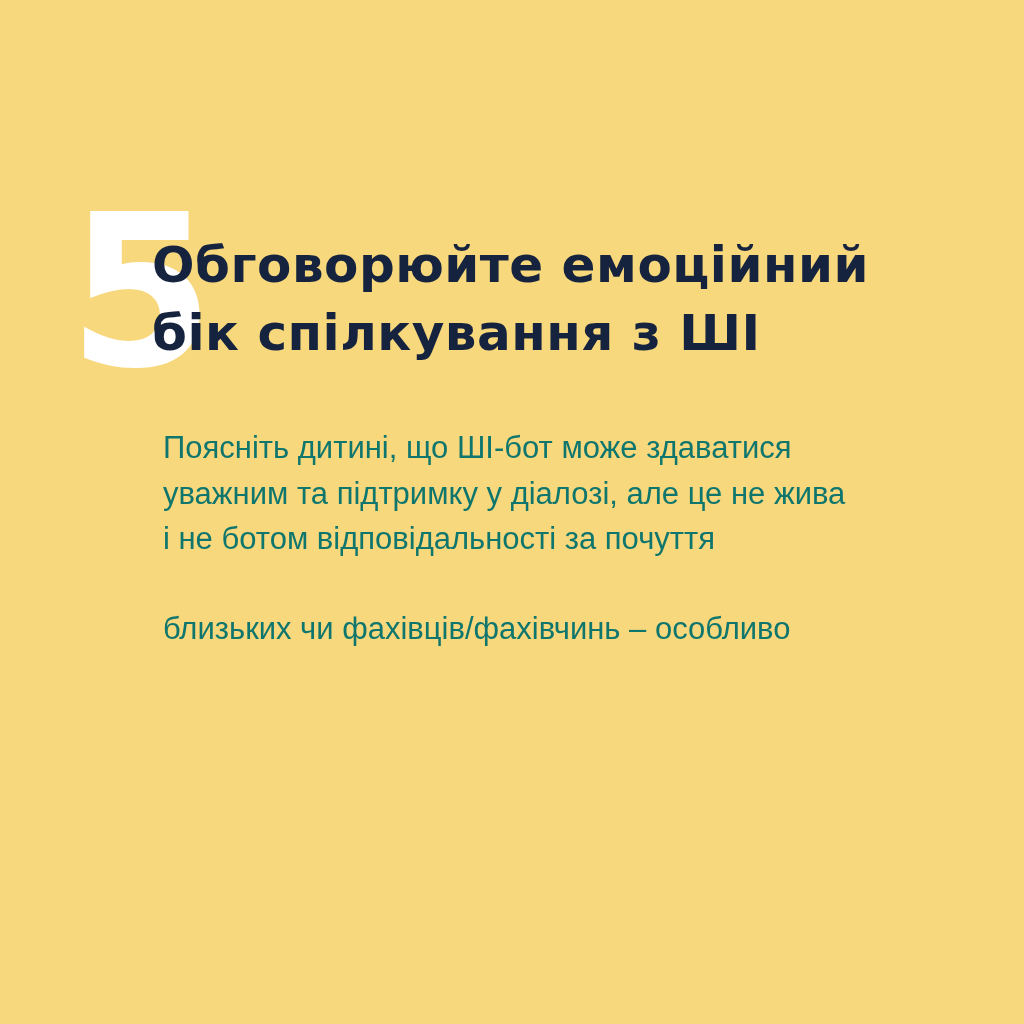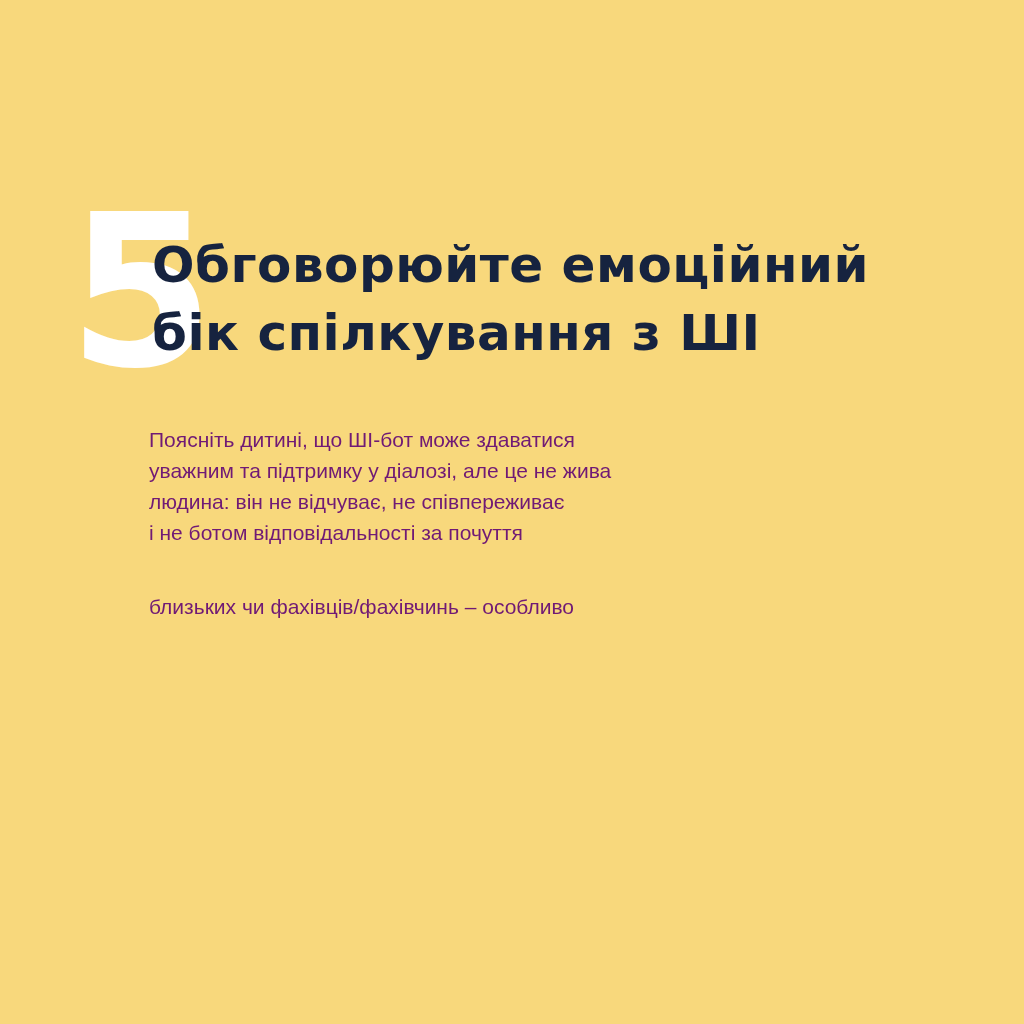--- a/index.html
+++ b/index.html
@@ -55,24 +55,24 @@
     white-space: nowrap;
   }
   .body-copy {
     position: absolute;
     left: 147px;
     top: 425px;
     width: 780px;
   }
   .para {
     font-family: "Liberation Sans", sans-serif;
-    font-size: 21px;
+    font-size: 31px;
     line-height: 1.47;
-    color: #701a75;
-    margin: 0 0 44px 2px;
+    color: #0f766e;
+    margin: 0 0 44px 16px;
   }
   .para:last-child {
     margin-bottom: 0;
   }
   .para .line {
     display: block;
   }
 </style>
 </head>
 <body>
@@ -84,21 +84,20 @@
     <div class="headline">
       <span class="line">Обговорюйте емоційний</span>
       <span class="line">бік спілкування з ШІ</span>
     </div>
   </div>
 
   <div class="body-copy">
     <p class="para">
       <span class="line">Поясніть дитині, що ШІ-бот може здаватися</span>
       <span class="line">уважним та підтримку у діалозі, але це не жива</span>
-      <span class="line">людина: він не відчуває, не співпереживає</span>
       <span class="line">і не ботом відповідальності за почуття</span>
     </p>
     <p class="para">
       <span class="line">близьких чи фахівців/фахівчинь – особливо</span>
     </p>
   </div>
 
 </div>
 
 </body></html>

